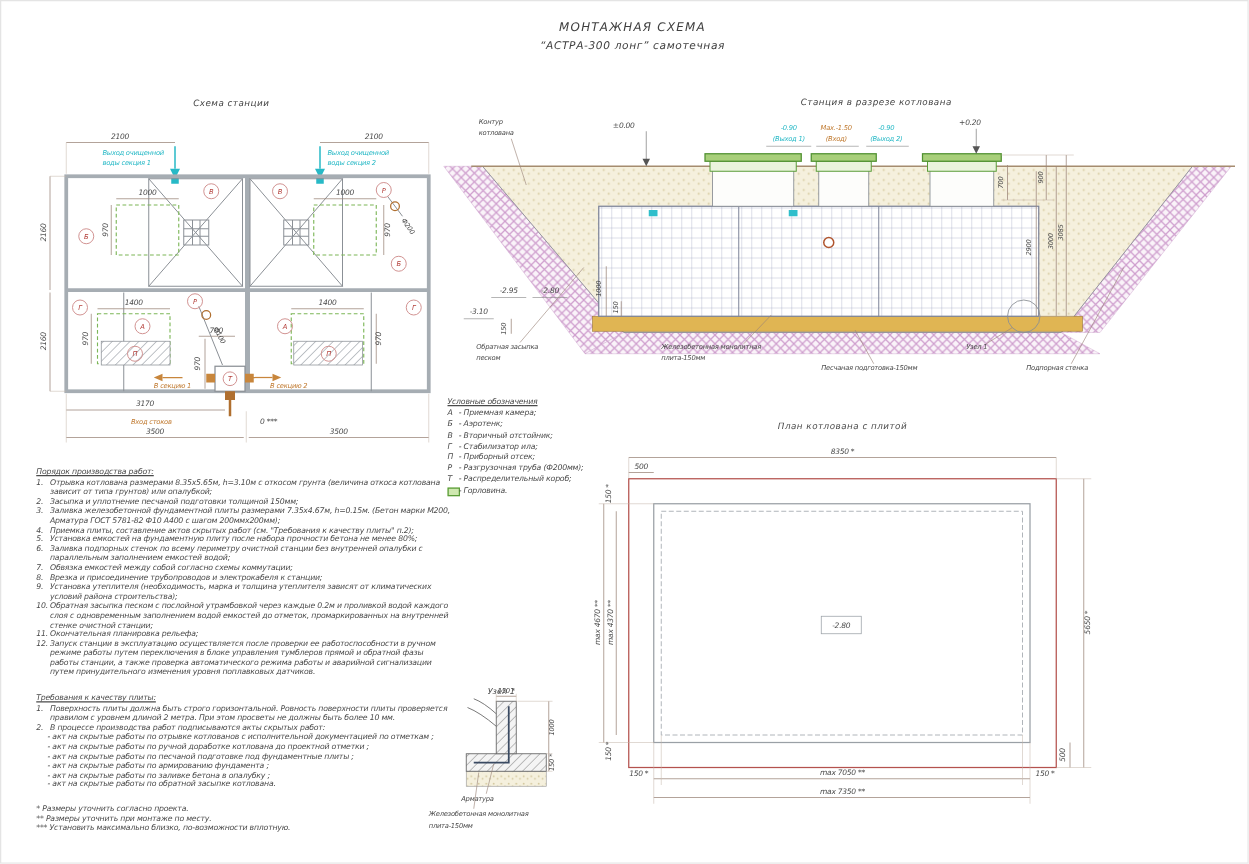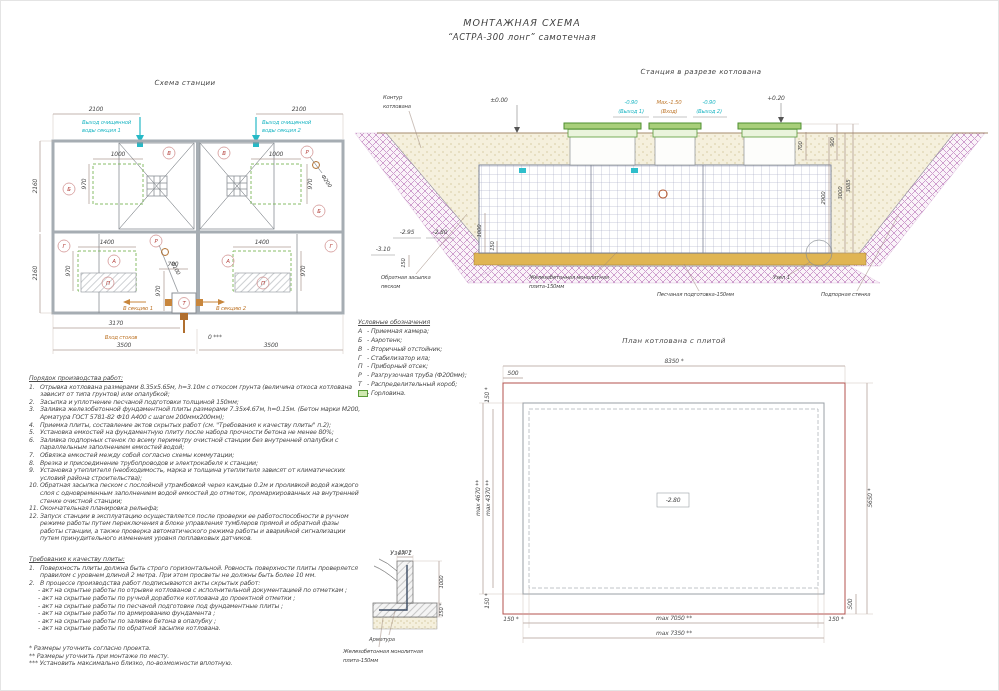--- a/index.html
+++ b/index.html
@@ -33,27 +33,27 @@
   .lg-row{display:flex;margin-top:.6px}
   .lg-key{width:9px;flex:0 0 9px}
   .lg-sq{display:inline-block;width:8px;height:5px;border:1px solid #5a9c38;background:#cfe8b0;margin:1px 2px 0 0}
   .legend{font-size:6.2px;line-height:8.2px;letter-spacing:-.15px}
 </style>
 </head>
 <body>
 
 <div class="page">
 
-  <div class="abs ctr" style="left:356px;top:16px;width:330px">
+  <div class="abs ctr" style="left:340px;top:16px;width:330px">
     <div class="t-main1">МОНТАЖНАЯ СХЕМА</div>
     <div class="t-main2">“АСТРА-300 лонг” самотечная</div>
   </div>
 
   <div class="abs ctr t-sec" style="left:84px;top:78px;width:200px">Схема станции</div>
-  <div class="abs ctr t-sec" style="left:560px;top:67px;width:280px">Станция в разрезе котлована</div>
+  <div class="abs ctr t-sec" style="left:560px;top:77px;width:280px">Станция в разрезе котлована</div>
 
   <svg style="left:25px;top:88px" width="335" height="280" viewBox="0 0 335 280">
     <defs>
       <pattern id="hp" width="5" height="5" patternUnits="userSpaceOnUse" patternTransform="rotate(45)">
         <rect width="5" height="5" fill="#ffffff"></rect>
           <line x1="0" y1="0" x2="0" y2="5" stroke="#9aa0a6" stroke-width="1"></line>
       </pattern>
     </defs>
 
     <g>

